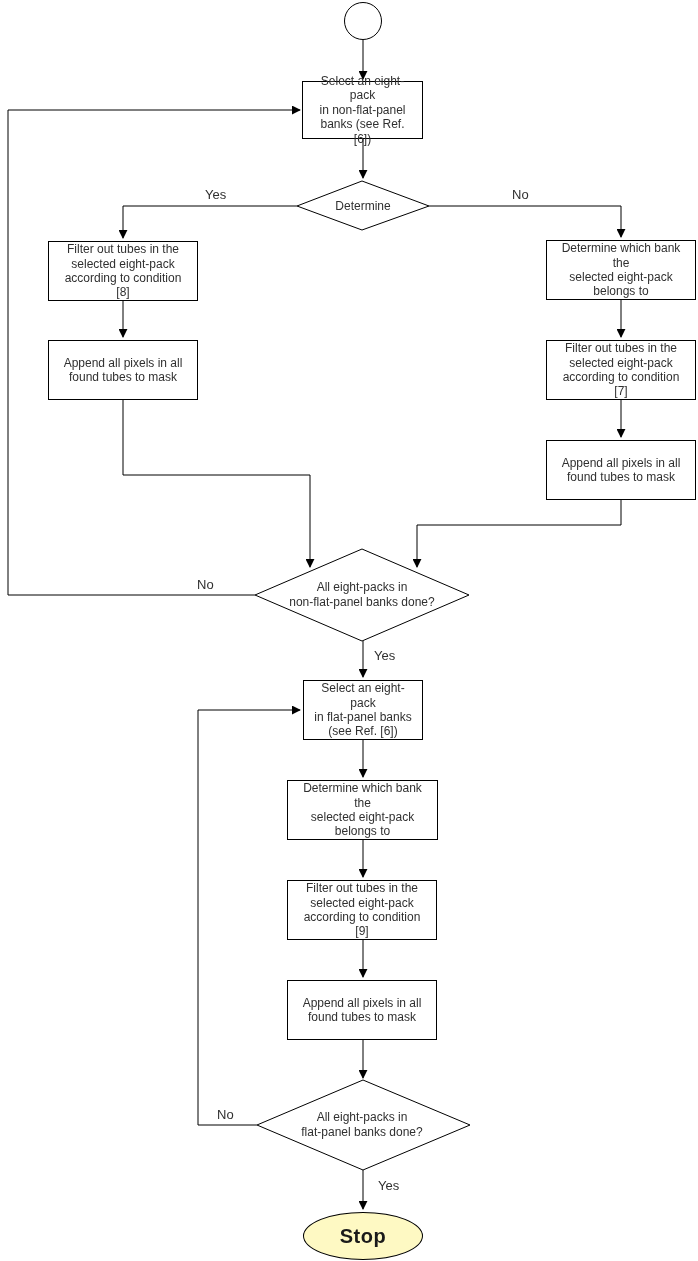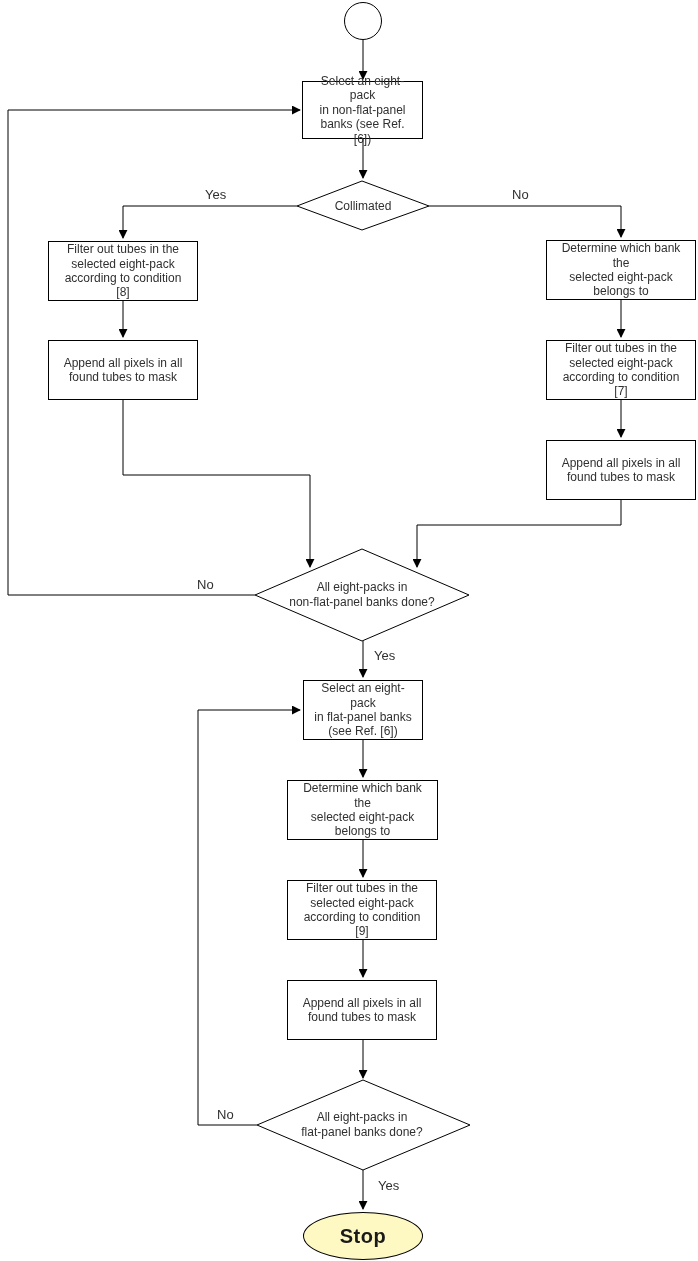--- a/index.html
+++ b/index.html
@@ -137,21 +137,21 @@
 selected eight-pack
 belongs to</div>
 
   <div class="node" style="left:287px;top:880px;width:150px;height:60px">Filter out tubes in the
 selected eight-pack
 according to condition [9]</div>
 
   <div class="node" style="left:287px;top:980px;width:150px;height:60px">Append all pixels in all
 found tubes to mask</div>
 
-  <div class="dlabel" style="left:273px;top:194px;width:180px;height:24px">Collimated</div>
+  <div class="dlabel" style="left:273px;top:194px;width:180px;height:24px">Determine</div>
 
   <div class="dlabel" style="left:252px;top:578px;width:220px;height:34px">All eight-packs in
 non-flat-panel banks done?</div>
 
   <div class="dlabel" style="left:252px;top:1108px;width:220px;height:34px">All eight-packs in
 flat-panel banks done?</div>
 
   <div class="terminator" style="left:303px;top:1212px;width:120px;height:48px">Stop</div>
 
   <div class="elabel" style="left:205px;top:187px">Yes</div>

